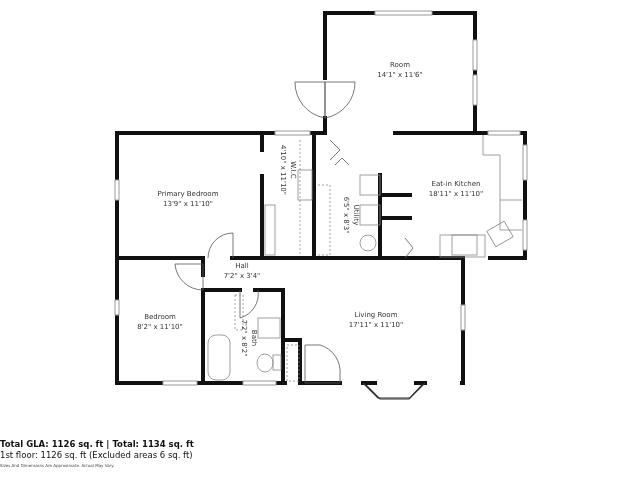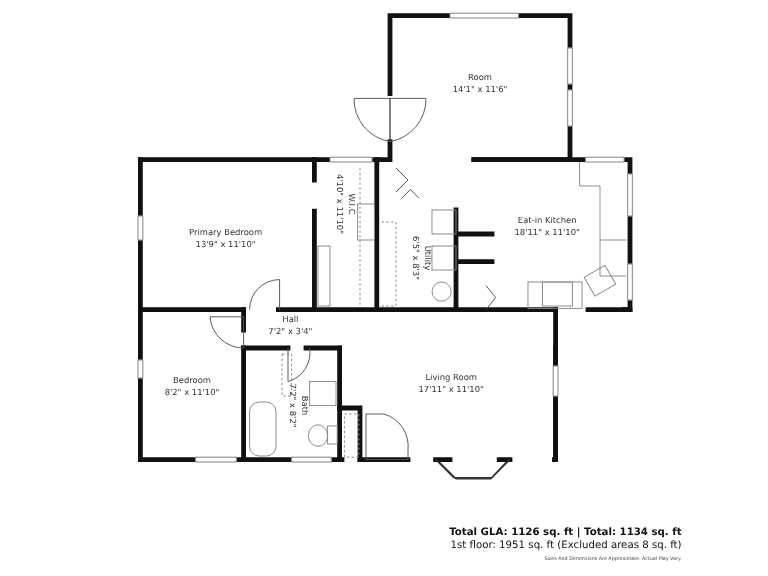--- a/index.html
+++ b/index.html
@@ -1,19 +1,19 @@
 <!DOCTYPE html>
 <html><head>
 <meta charset="utf-8">
 <style>
   html, body { margin:0; padding:0; background:#ffffff; }
   body { width:640px; height:480px; position:relative; overflow:hidden; font-family:"Liberation Sans", sans-serif; }
   #plan { position:absolute; left:0; top:0; width:640px; height:480px; }
   .lbl { font-family:"DejaVu Sans", sans-serif; fill:#333; }
-  .footer { position:absolute; left:0; width:568px; text-align:right; color:#111; font-family:"DejaVu Sans", sans-serif; }
+  .footer { position:absolute; left:0; width:568px; text-align:left; color:#111; font-family:"DejaVu Sans", sans-serif; }
   .f1 { top:439px; font-size:8.5px; font-weight:bold; }
   .f2 { top:450px; font-size:8.5px; }
   .f3 { top:463px; font-size:4px; color:#444; }
 </style>
 </head>
 <body>
 
 <svg id="plan" viewBox="0 0 640 480" xmlns="http://www.w3.org/2000/svg">
 
   <g stroke="#111" stroke-width="4" fill="none" stroke-linecap="square">
@@ -131,14 +131,14 @@
       <text class="lbl" x="0" y="-4" font-size="7" text-anchor="middle">Bath</text>
       <text class="lbl" x="0" y="6" font-size="7" text-anchor="middle">7'2" x 8'2"</text>
     </g>
 
     <text class="lbl" x="376" y="317" font-size="7" text-anchor="middle">Living Room</text>
     <text class="lbl" x="376" y="327" font-size="7" text-anchor="middle">17'11" x 11'10"</text>
   </g>
 </svg>
 
 <div class="footer f1">Total GLA: 1126 sq. ft | Total: 1134 sq. ft</div>
-<div class="footer f2">1st floor: 1951 sq. ft (Excluded areas 8 sq. ft)</div>
+<div class="footer f2">1st floor: 1126 sq. ft (Excluded areas 6 sq. ft)</div>
 <div class="footer f3">Sizes And Dimensions Are Approximate. Actual May Vary.</div>
 
 </body></html>

